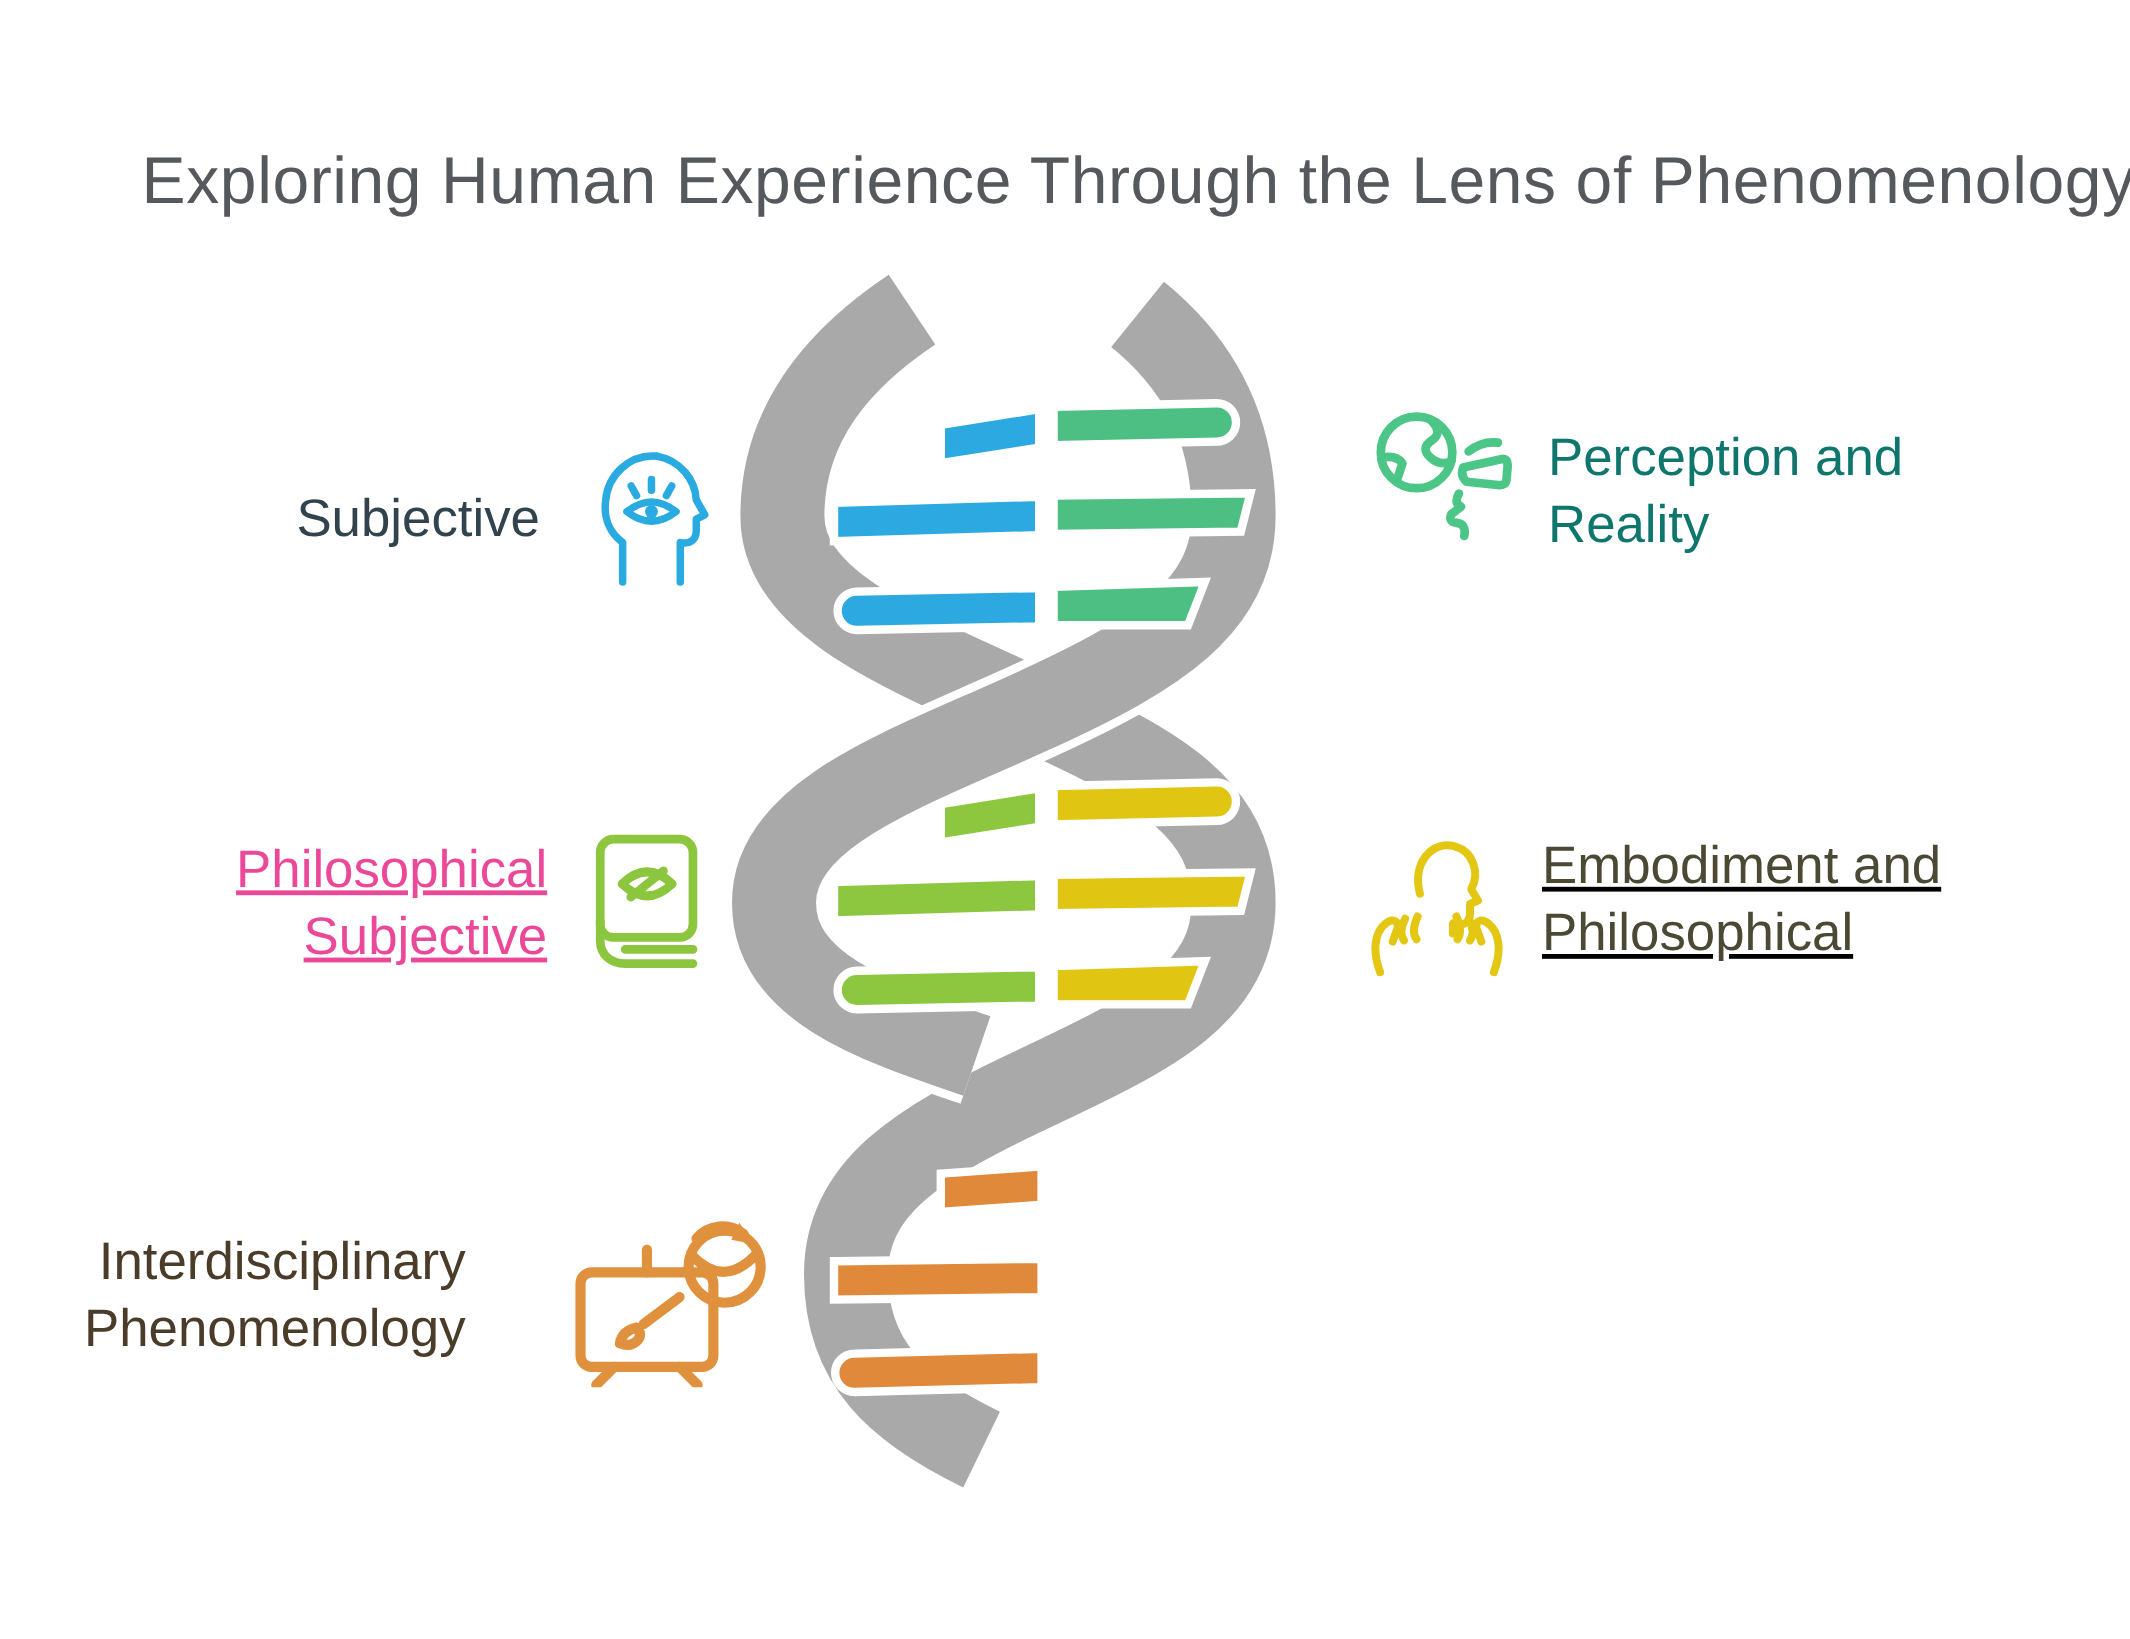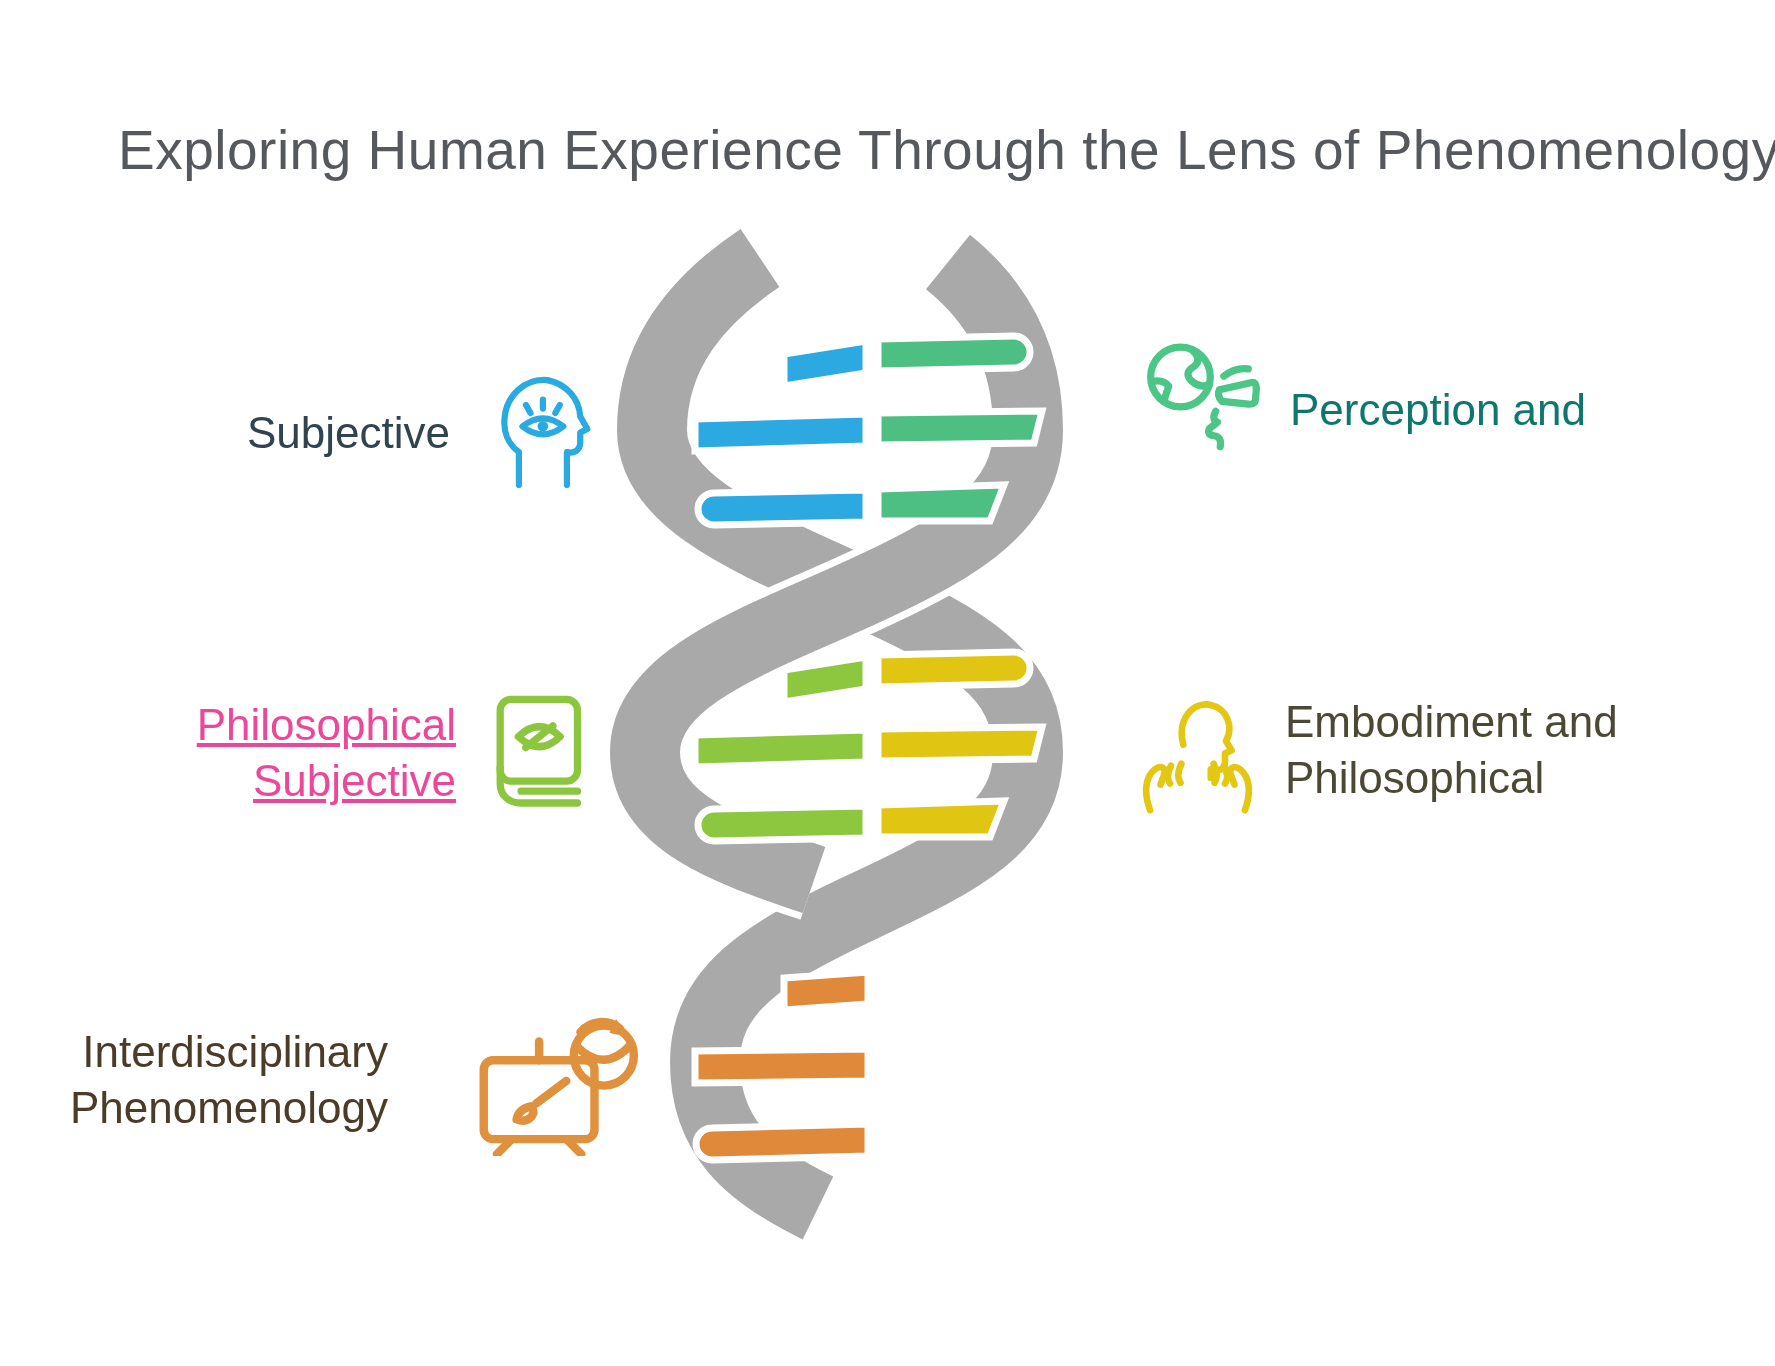--- a/index.html
+++ b/index.html
@@ -105,20 +105,21 @@
         <path d="M60 16 q12 12 1 19 q-11 7 -1 16 q9 8 19 3"></path>
         <path d="M15 51 q13 -3 19 5 l-5 15"></path>
         <path d="M95 45 q13 -10 27 -8"></path>
         <path d="M90 60 L126 52 Q131 52 131 59 L130 70 Q130 77 122 76 L93 73 Q87 67 90 60 Z"></path>
         <path d="M86 84 q-5 9 2 12 l-9 7 q-3 7 5 8 q9 1 7 12"></path>
       </g>
     </svg>
   </div>
   <div class="label" style="color: #0f766e;">
     <span>Perception and</span>
+    <span>Reality</span>
   </div>
 </div>
 
 <div class="row left" style="top:688px;right:1183px;height:130px;">
   <div class="label" style="color: #ec4899; text-decoration: underline;">
     <span>Philosophical</span>
     <span>Subjective</span>
   </div>
   <div class="icon-box" style="color: rgb(140, 198, 63);">
     <svg width="100" height="122" viewBox="0 0 110 132">
@@ -126,21 +127,21 @@
         <rect x="9" y="7" width="85" height="90" rx="12"></rect>
         <path d="M9 82 L9 100 C9 113 19 121 32 121 L94 121"></path>
         <path d="M32 108 L94 108"></path>
         <path d="M29 48 Q52 26 75 48 Q52 70 29 48 Z"></path>
         <path d="M37 60 L67 36"></path>
       </g>
     </svg>
   </div>
 </div>
 
-<div class="row right" style="top:670px;left:1140px;height:160px;">
+<div class="row right" style="top:670px;left:1140px;height:160px;text-decoration:underline;">
   <div class="icon-box" style="color: rgb(227, 199, 19);">
     <svg width="115" height="128" viewBox="0 0 120 135">
       <g class="ic" stroke-width="7">
         <path d="M45 62 C38 34 56 16 74 20 C92 24 98 44 90 58 L96 68 L89 71 L89 80 C89 88 82 91 74 88 L74 97"></path>
         <path d="M10 131 C3 112 5 96 15 88 C21 83 27 86 25 93 L21 104"></path>
         <path d="M32 84 q-6 12 -1 19"></path>
         <path d="M43 82 q-6 13 -1 20"></path>
         <path d="M110 131 C117 112 115 96 105 88 C99 83 93 86 95 93 L99 104"></path>
         <path d="M88 84 q6 12 1 19"></path>
         <path d="M77 82 q6 13 1 20"></path>

